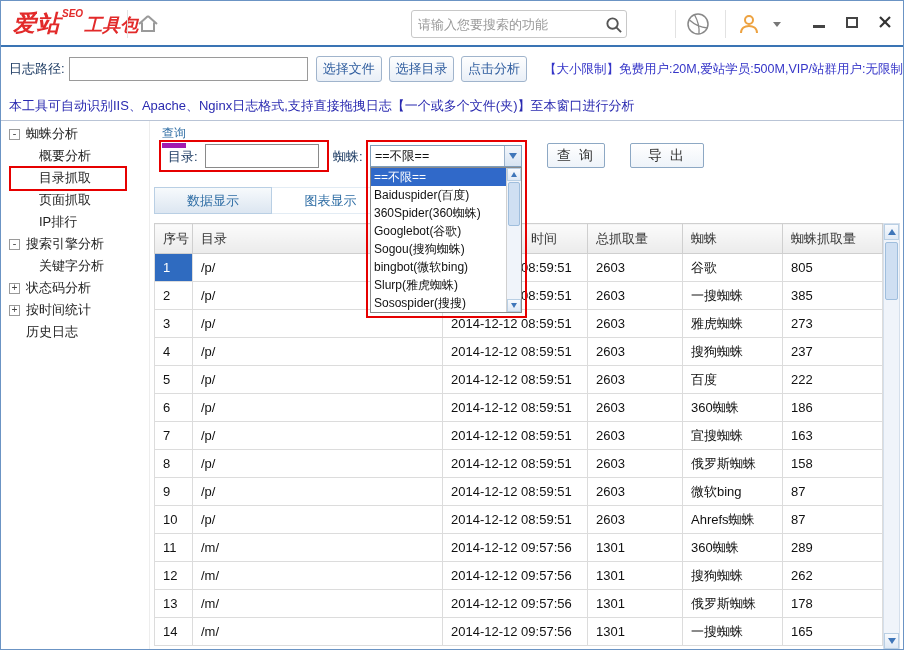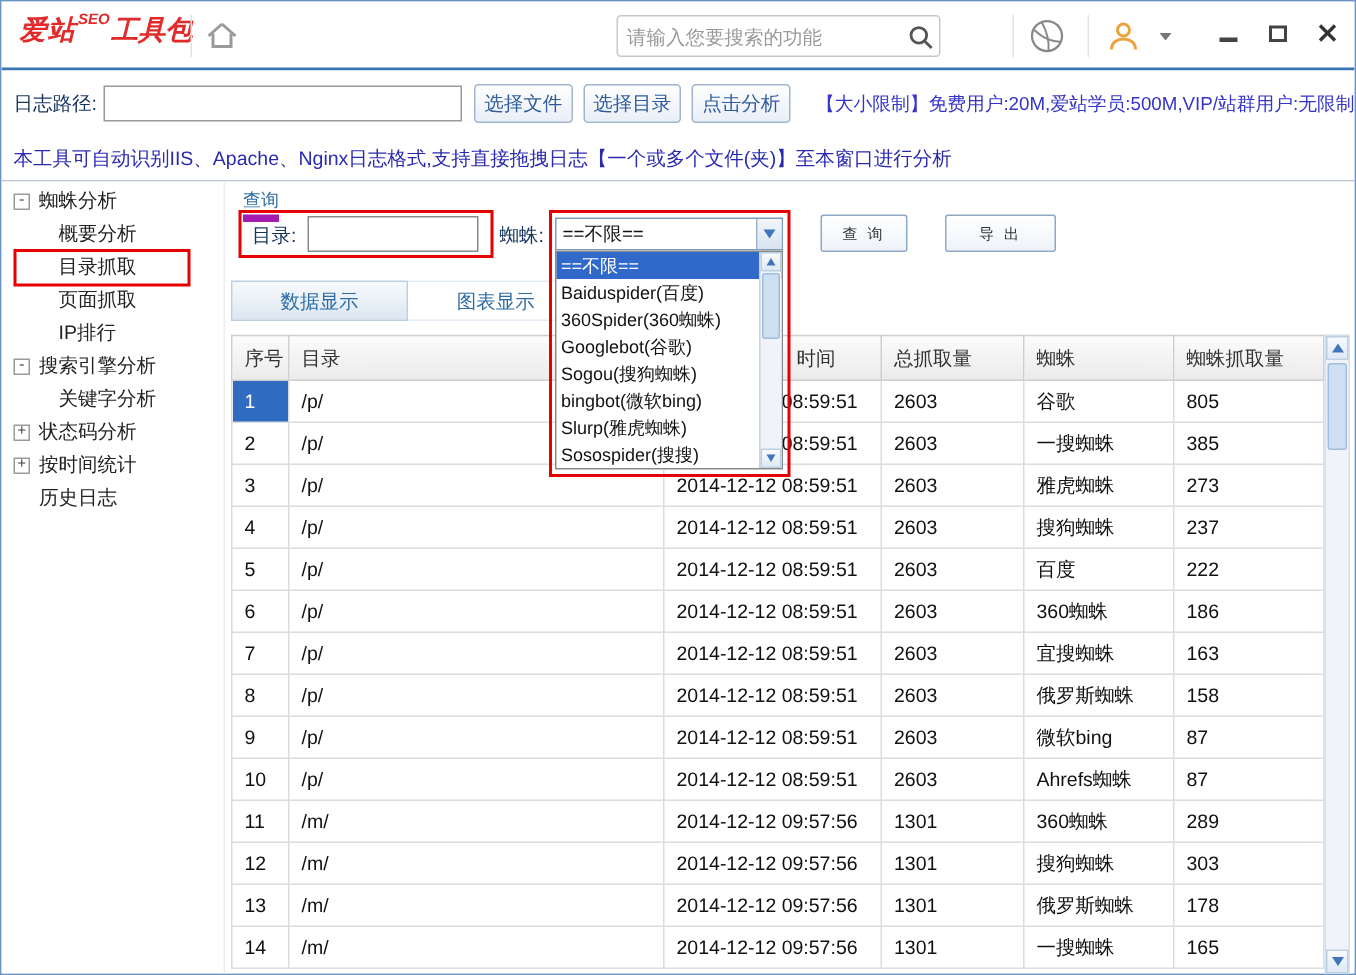--- a/index.html
+++ b/index.html
@@ -2,21 +2,21 @@
 <html><head>
 <meta charset="utf-8">
 <style>
   *{margin:0;padding:0;box-sizing:border-box;}
   body{margin:0;background:#fff;font-family:"Liberation Sans","DejaVu Sans",sans-serif;}
   .window{position:relative;width:904px;height:650px;background:#fff;border:1px solid #6b94c4;overflow:hidden;}
 
   
   .titlebar{position:absolute;top:0;left:0;right:0;height:46px;background:#fff;border-bottom:2px solid #3a74b4;}
   .logo{position:absolute;left:12px;top:7px;color:#e22a2a;font-style:italic;font-weight:bold;white-space:nowrap;}
-  .logo-main{font-size:18px;letter-spacing:1px;}
+  .logo-main{font-size:23px;letter-spacing:1px;}
   .logo-sup{font-size:10px;vertical-align:top;margin-left:1px;font-style:italic;}
   .logo-sub{font-size:18px;margin-left:1px;}
   .home{position:absolute;left:136px;top:13px;cursor:pointer;}
   .vsep{position:absolute;top:9px;width:1px;height:28px;background:#e2e2e2;}
   .searchbox{position:absolute;left:410px;top:9px;width:216px;height:28px;border:1px solid #c8c8c8;border-radius:3px;background:#fff;display:flex;align-items:center;}
   .searchbox input{flex:1;border:none;outline:none;padding:0 6px;font-size:13px;color:#333;background:transparent;font-family:inherit;}
   .searchbox input::placeholder{color:#9a9a9a;}
   .sicon{width:26px;display:flex;justify-content:center;cursor:pointer;}
   .globe{position:absolute;left:684px;top:10px;cursor:pointer;}
   .user{position:absolute;left:736px;top:11px;cursor:pointer;}
@@ -46,21 +46,21 @@
   
   .main{position:absolute;left:148px;top:120px;right:0;bottom:0;background:#fff;border-left:1px solid #ededed;}
   .query-title{position:absolute;left:12px;top:4px;font-size:12px;color:#2e6da4;border-bottom:5px solid #a21caf;padding-bottom:1px;cursor:pointer;}
   .form-lbl{position:absolute;font-size:13px;color:#16355e;white-space:nowrap;}
   .dir-input{position:absolute;left:55px;top:23px;width:114px;height:24px;border:1px solid #8a8a8a;padding:0 4px;font-size:12px;font-family:inherit;}
   .select{position:absolute;left:220px;top:24px;width:152px;height:22px;border:1px solid #7f9db9;background:#fff;display:flex;cursor:pointer;}
   .sel-val{flex:1;font-size:12.5px;line-height:20px;padding-left:4px;color:#111;overflow:hidden;white-space:nowrap;}
   .sel-btn{width:17px;background:linear-gradient(#f2f6fb,#d8e4f2);border-left:1px solid #9ab2cc;display:flex;align-items:center;justify-content:center;}
   .tri-down{width:0;height:0;border-left:4px solid transparent;border-right:4px solid transparent;border-top:6px solid #3f76b9;}
   .tri-up{width:0;height:0;border-left:4px solid transparent;border-right:4px solid transparent;border-bottom:6px solid #3f76b9;}
-  .abtn{position:absolute;top:22px;height:25px;border:1px solid #8da8c4;border-radius:2px;background:linear-gradient(#ffffff,#eef3f9);color:#333;font-size:10px;letter-spacing:2px;cursor:pointer;font-family:inherit;}
+  .abtn{position:absolute;top:22px;height:25px;border:1px solid #8da8c4;border-radius:2px;background:linear-gradient(#ffffff,#eef3f9);color:#333;font-size:14px;letter-spacing:2px;cursor:pointer;font-family:inherit;}
   .btn-query{left:397px;width:58px;}
   .btn-export{left:480px;width:74px;}
 
   .tabs{position:absolute;left:4px;top:66px;display:flex;}
   .tab{width:118px;height:27px;line-height:26px;text-align:center;font-size:13px;color:#2e6da4;cursor:pointer;}
   .tab.active{background:linear-gradient(#f7fafc,#dce6f1);border:1px solid #b9cfe4;}
   .tab.inactive{background:#fff;border:1px solid #e3ecf4;border-left:none;}
 
   
   .table-area{position:absolute;left:4px;top:102px;width:851px;height:427px;overflow:hidden;}
@@ -327,21 +327,21 @@
               <td>1301</td>
               <td>360蜘蛛</td>
               <td>289</td>
             </tr>
             <tr>
               <td>12</td>
               <td>/m/</td>
               <td>2014-12-12 09:57:56</td>
               <td>1301</td>
               <td>搜狗蜘蛛</td>
-              <td>303</td>
+              <td>262</td>
             </tr>
             <tr>
               <td>13</td>
               <td>/m/</td>
               <td>2014-12-12 09:57:56</td>
               <td>1301</td>
               <td>俄罗斯蜘蛛</td>
               <td>178</td>
             </tr>
             <tr>

